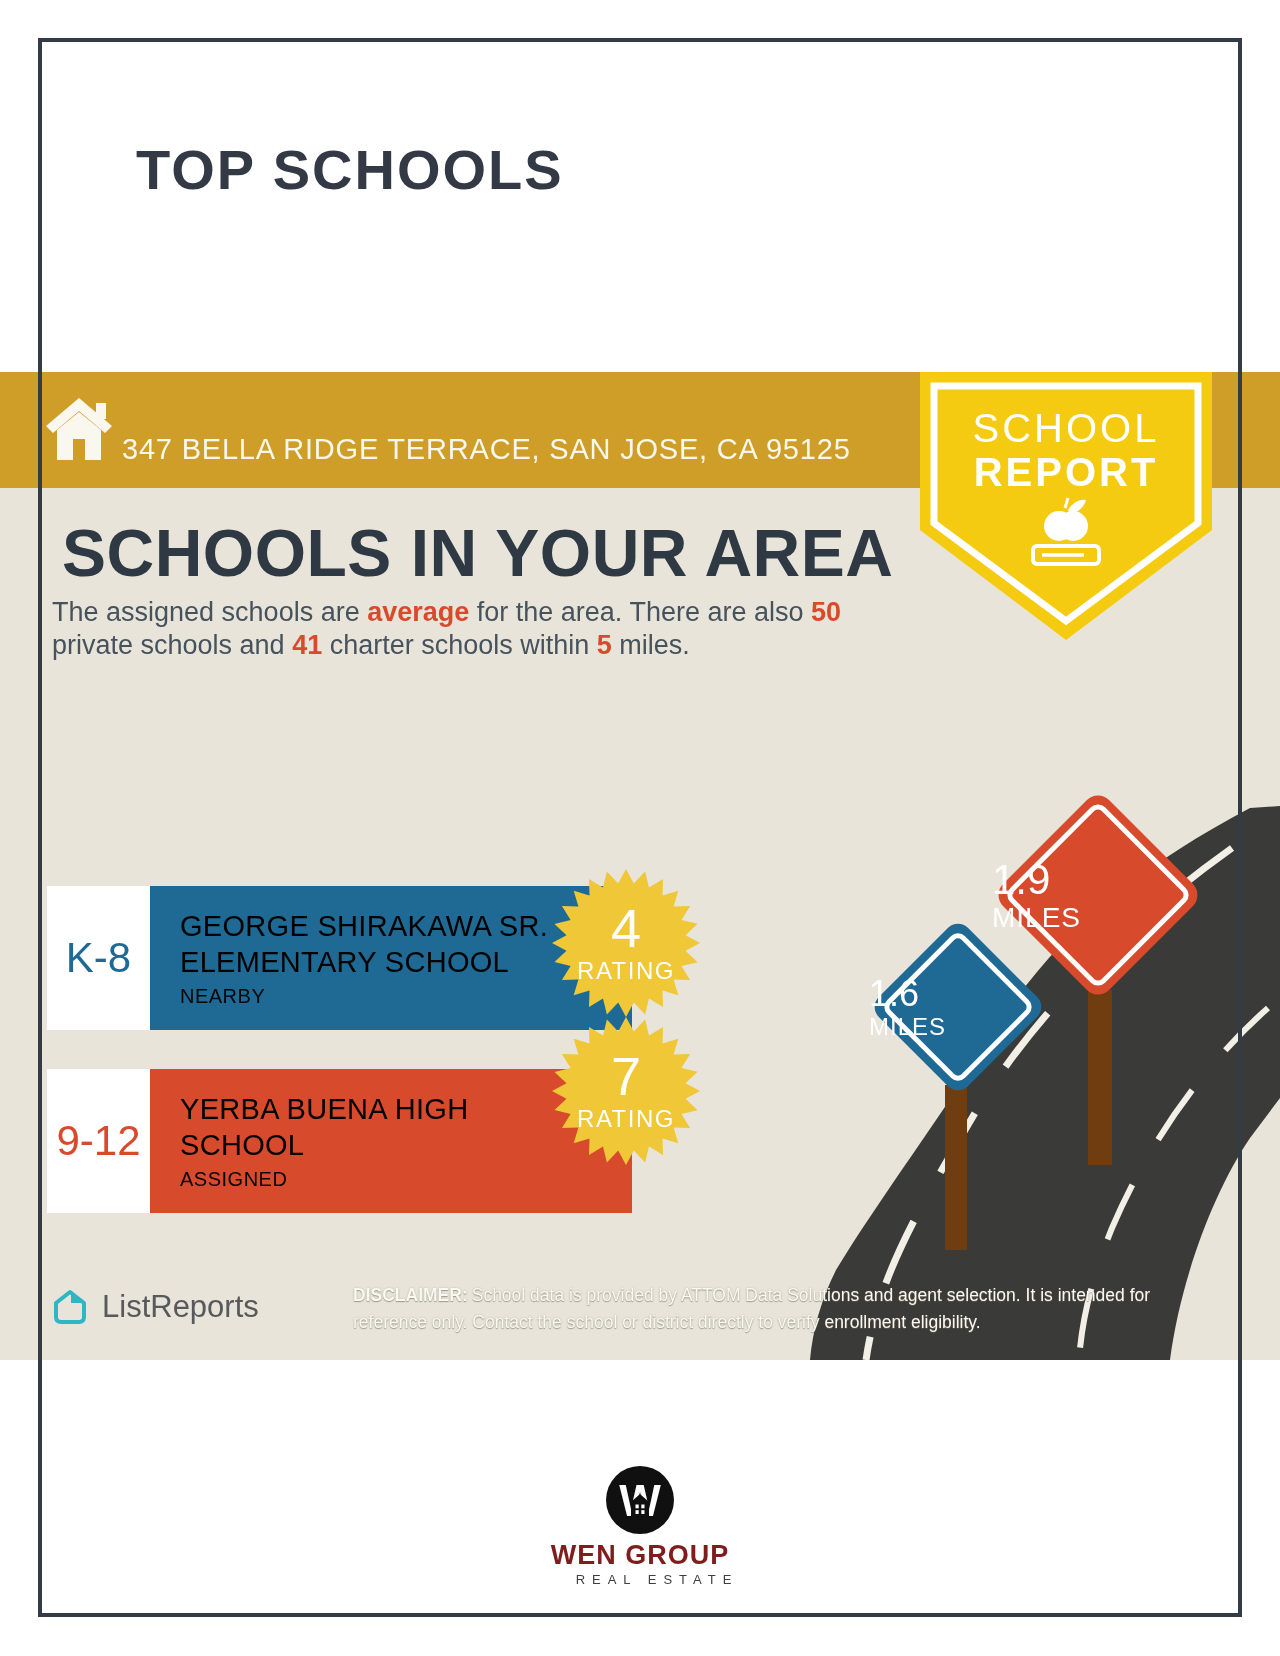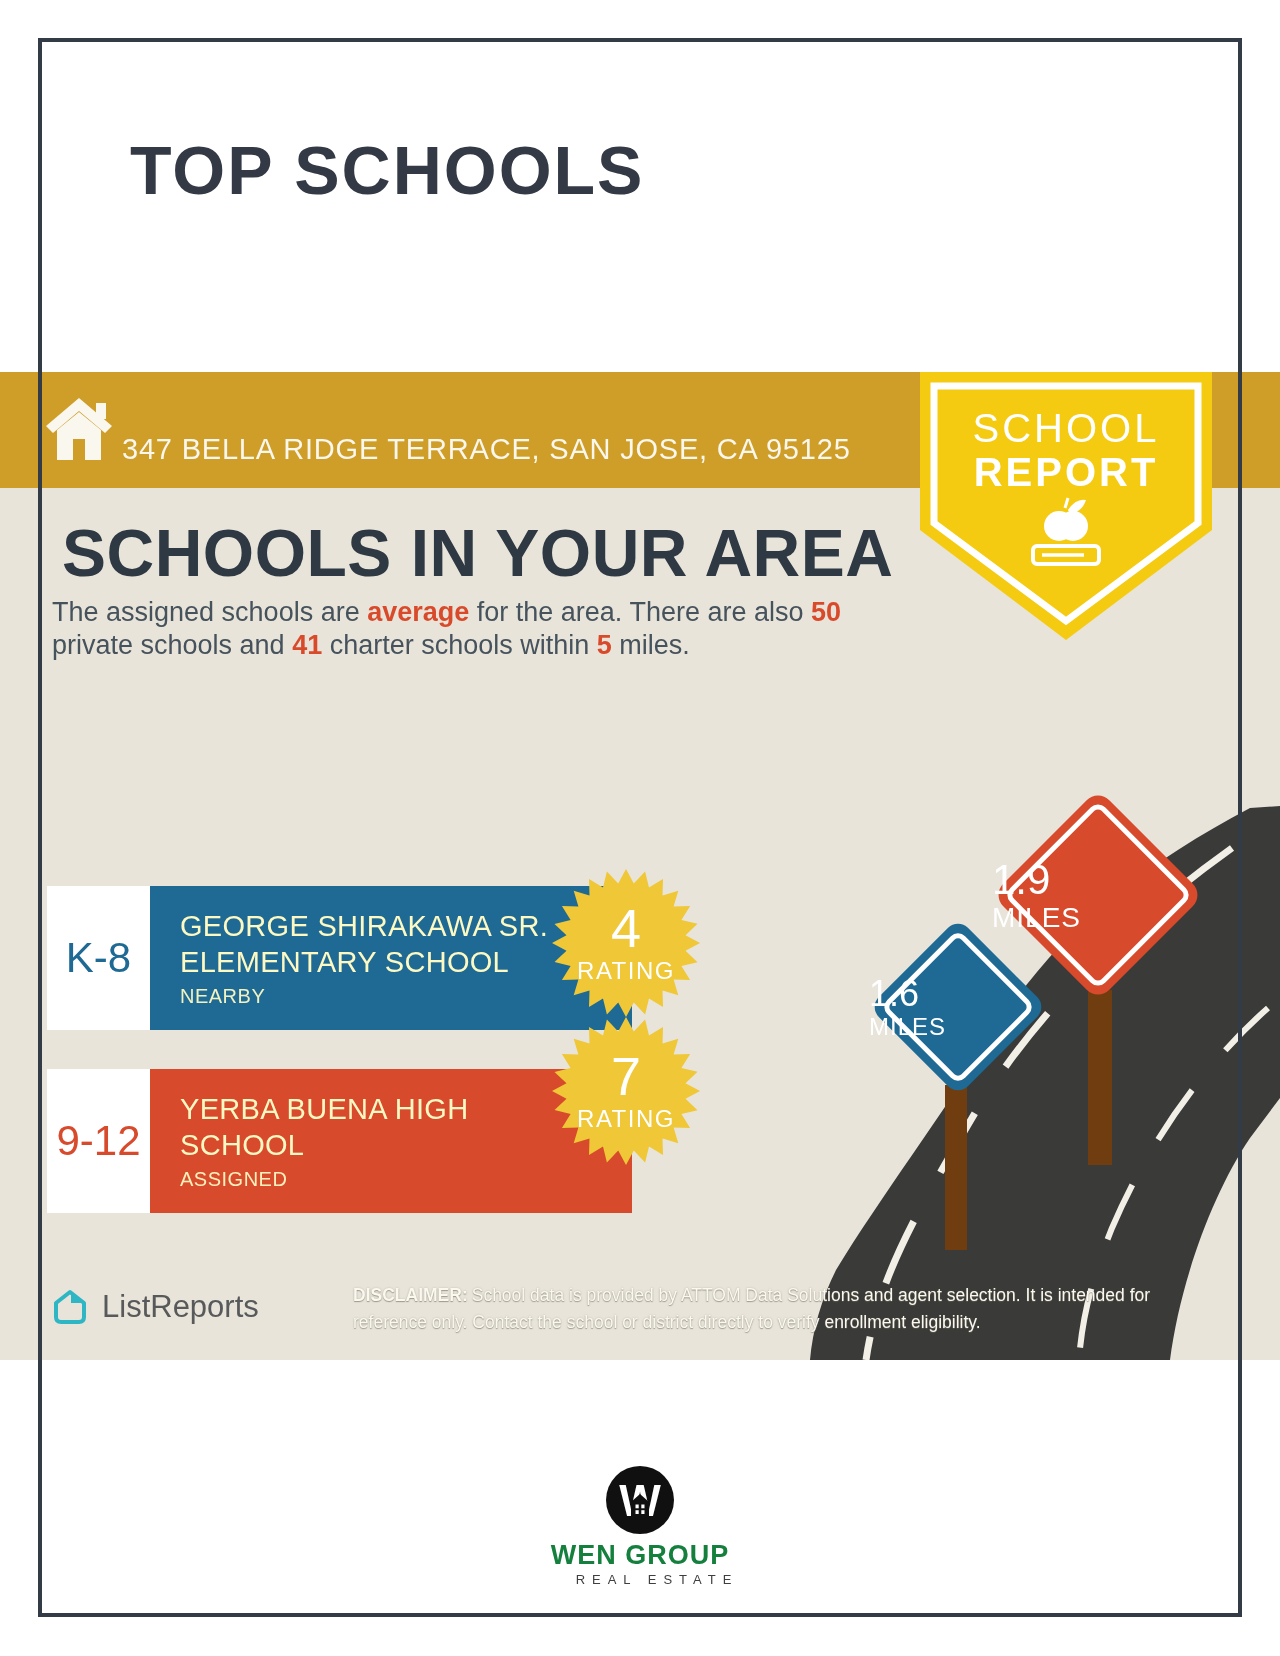--- a/index.html
+++ b/index.html
@@ -1,21 +1,21 @@
 <!DOCTYPE html>
 <html><head>
 <meta charset="utf-8">
 <style>
   html,body{margin:0;padding:0;background:#fff;}
   .page{position:relative;width:1280px;height:1656px;background:#ffffff;overflow:hidden;
         font-family:"Liberation Sans", sans-serif;}
 
   
-  .top-title{position:absolute;left:124px;top:130px;font-size:68px;font-weight:700;
-             letter-spacing:2px;color:#333A46;margin:6px;line-height:1;}
+  .top-title{position:absolute;left:124px;top:130px;font-size:56px;font-weight:700;
+             letter-spacing:2px;color:#333A46;margin:12px;line-height:1;}
 
   
   .banner{position:absolute;left:0;top:372px;width:1280px;height:116px;background:#CE9E28;z-index:2;}
   .home-icon{position:absolute;left:44px;top:24px;}
   .address{position:absolute;left:122px;top:0;height:116px;display:flex;align-items:center;
            color:#FAF7EF;font-size:29px;letter-spacing:0.8px;margin-top:19px;}
 
   
   .beige{position:absolute;left:0;top:488px;width:1280px;height:872px;background:#E8E4DA;
          overflow:hidden;z-index:1;}
@@ -65,41 +65,41 @@
 
   
   .school-row{position:absolute;left:47px;height:144px;display:flex;z-index:15;}
   .row-1{top:886px;}
   .row-2{top:1069px;justify-content:space-between;}
   .grade-box{width:103px;background:#fff;display:flex;align-items:center;justify-content:center;
              font-size:42px;}
   .row-1 .grade-box{color:#1E6A94;}
   .row-2 .grade-box{color:#D84A2C;}
   .school-bar{width:452px;display:flex;flex-direction:column;justify-content:center;
-              padding-left:30px;color:#fef9c3;}
+              padding-left:30px;color:#000000;}
   .row-1 .school-bar{background:#1E6A94;}
   .row-2 .school-bar{background:#D84A2C;}
   .school-name{font-size:29px;line-height:36px;letter-spacing:0.3px;}
   .school-tag{font-size:20px;margin-top:5px;letter-spacing:0.5px;opacity:.95;}
 
   
   .burst{position:absolute;left:551px;width:150px;height:150px;z-index:16;}
   .burst-1{top:868px;}
   .burst-2{top:1016px;}
   .burst svg{position:absolute;inset:0;}
   .burst-text{position:absolute;inset:0;display:flex;flex-direction:column;align-items:center;
               justify-content:center;color:#fff;z-index:2;}
   .burst-value{font-size:54px;line-height:1;}
   .burst-label{font-size:24px;letter-spacing:1.5px;margin-top:2px;}
 
   
   .wen-circle{position:absolute;left:606px;top:1466px;width:68px;height:68px;background:#101010;
               border-radius:50%;z-index:2;}
   .wen-name{position:absolute;left:0;top:1540px;width:1280px;text-align:center;font-size:27px;
-            font-weight:700;letter-spacing:1px;color:#15803d;z-index:2;}
+            font-weight:700;letter-spacing:1px;color:#7f1d1d;z-index:2;}
   .wen-sub{position:absolute;left:17px;top:1572px;width:1280px;text-align:center;font-size:13px;
            letter-spacing:7px;color:#3f3f3f;z-index:2;}
 
   
   .frame{position:absolute;left:38px;top:38px;width:1196px;height:1571px;border:4px solid #333B46;
          z-index:40;pointer-events:none;}
 </style>
 </head>
 <body>
 

